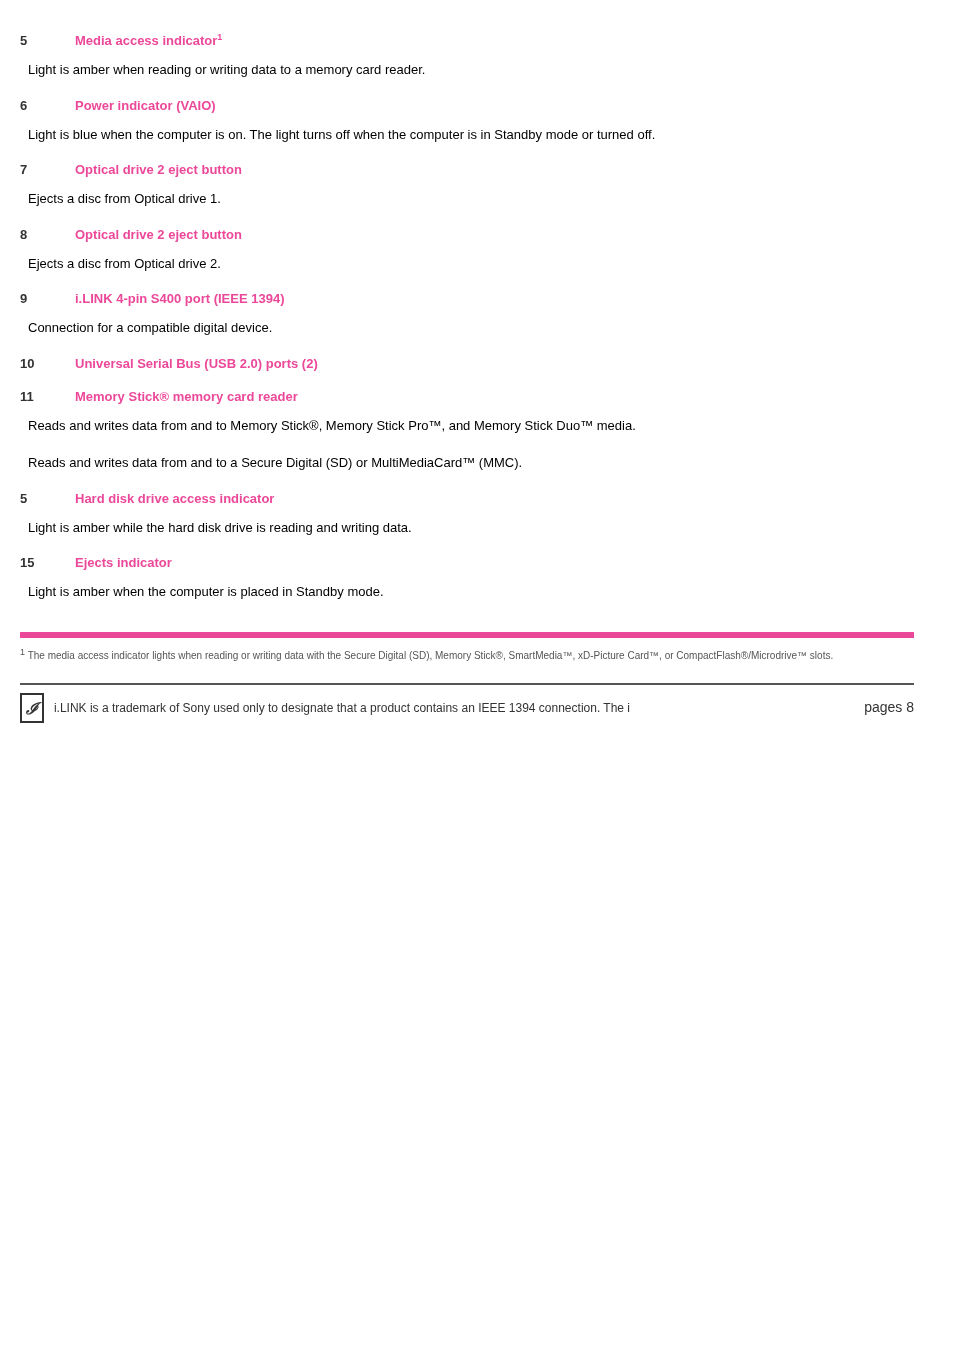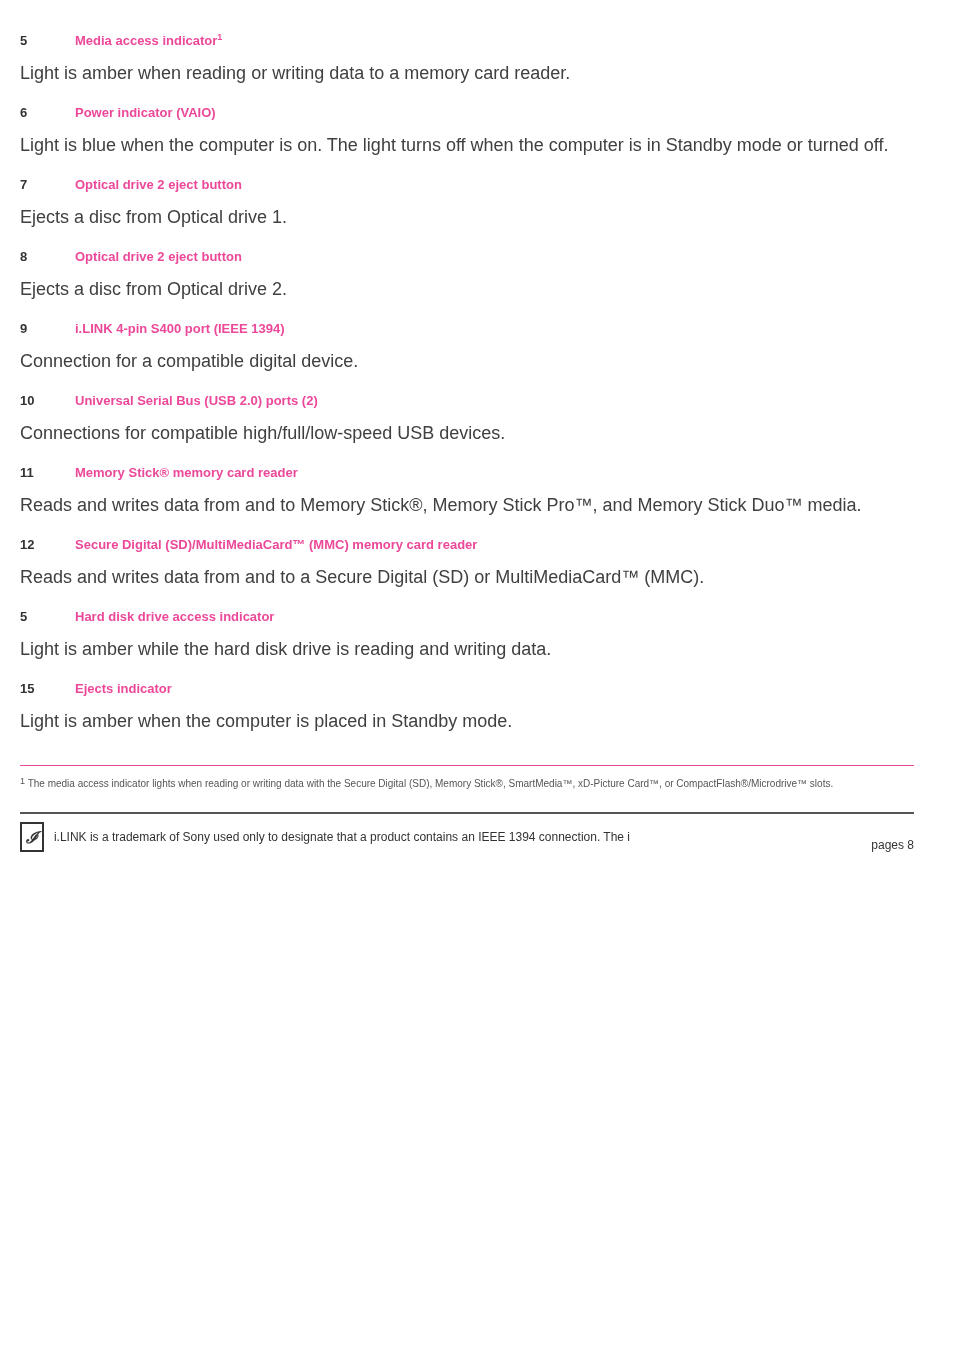--- a/index.html
+++ b/index.html
@@ -40,30 +40,30 @@
       color: #333;
     }
 
     .section-title {
       font-weight: bold;
       font-size: 13px;
       color: #ec4899;
     }
 
     .section-body {
-      margin-left: 0px;
+      margin-left: 8px;
       margin-bottom: 8px;
       line-height: 1.5;
-      font-size: 18px;
-      color: #404040;
+      font-size: 13px;
+      color: #000000;
     }
 
     .footnote-area {
       margin-top: 30px;
-      border-top: 1px solid #ec4899;
+      border-top: 6px solid #ec4899;
       padding-top: 8px;
       font-size: 10px;
       color: #555;
       line-height: 1.5;
     }
 
     .footnote-text {
       font-size: 10px;
       color: #555;
     }
@@ -85,22 +85,22 @@
       font-weight: bold;
       font-size: 16px;
       border: 2px solid #333;
       padding: 2px 4px;
       display: inline-block;
     }
 
     .page-indicator {
       position: absolute;
       right: 0;
-      bottom: 0;
-      font-size: 12px;
+      bottom: 8px;
+      font-size: 14px;
       color: #333;
       padding-left: 42px;
     }
 
     sup {
       font-size: 9px;
       vertical-align: super;
     }
   </style>
 </head>
@@ -142,34 +142,29 @@
           <span class="section-number">9</span>
           <span class="section-title">i.LINK 4-pin S400 port (IEEE 1394)</span>
         </div>
         <div class="section-body">Connection for a compatible digital device.</div>
       </div>
       <div class="section">
         <div class="section-header">
           <span class="section-number">10</span>
           <span class="section-title">Universal Serial Bus (USB 2.0) ports (2)</span>
         </div>
-        <div class="section-body">Connections for compatible high/full/low-speed USB devices.</div>
       </div>
       <div class="section">
         <div class="section-header">
           <span class="section-number">11</span>
           <span class="section-title">Memory Stick® memory card reader</span>
         </div>
         <div class="section-body">Reads and writes data from and to Memory Stick®, Memory Stick Pro™, and Memory Stick Duo™ media.</div>
       </div>
       <div class="section">
-        <div class="section-header">
-          <span class="section-number">12</span>
-          <span class="section-title">Secure Digital (SD)/MultiMediaCard™ (MMC) memory card reader</span>
-        </div>
         <div class="section-body">Reads and writes data from and to a Secure Digital (SD) or MultiMediaCard™ (MMC).</div>
       </div>
       <div class="section">
         <div class="section-header">
           <span class="section-number">5</span>
           <span class="section-title">Hard disk drive access indicator</span>
         </div>
         <div class="section-body">Light is amber while the hard disk drive is reading and writing data.</div>
       </div>
       <div class="section">

